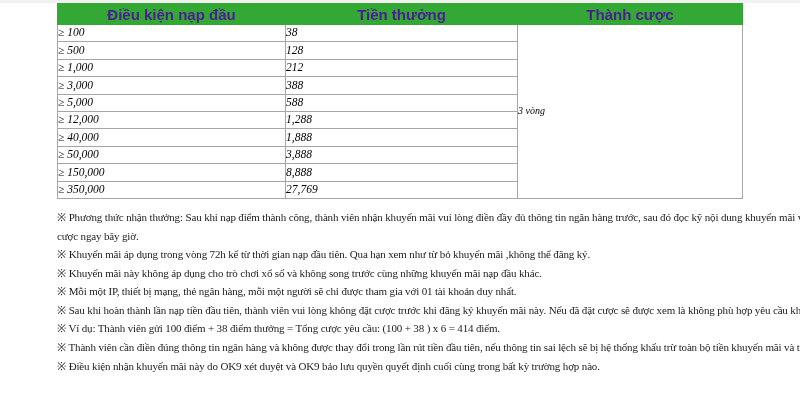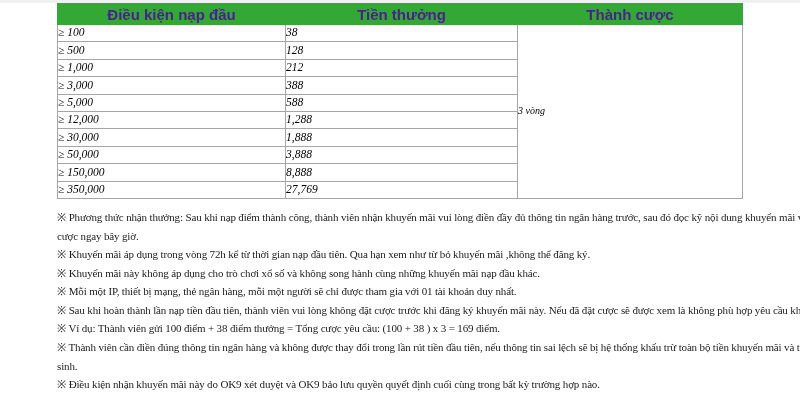--- a/index.html
+++ b/index.html
@@ -103,21 +103,21 @@
     </tr>
     <tr>
       <td>≥ 5,000</td>
       <td>588</td>
     </tr>
     <tr>
       <td>≥ 12,000</td>
       <td>1,288</td>
     </tr>
     <tr>
-      <td>≥ 30,000</td>
+      <td>≥ 40,000</td>
       <td>1,888</td>
     </tr>
     <tr>
       <td>≥ 50,000</td>
       <td>3,888</td>
     </tr>
     <tr>
       <td>≥ 150,000</td>
       <td>8,888</td>
     </tr>
@@ -130,31 +130,30 @@
 
 <div class="notes">
   <div>
     <div class="line">※ Phương thức nhận thưởng: Sau khi nạp điểm thành công, thành viên nhận khuyến mãi vui lòng điền đầy đủ thông tin ngân hàng trước, sau đó đọc kỹ nội dung khuyến mãi và nhấn vào Áp</div>
     <div class="line">cược ngay bây giờ.</div>
   </div>
   <div>
     <div class="line">※ Khuyến mãi áp dụng trong vòng 72h kể từ thời gian nạp đầu tiên. Qua hạn xem như từ bỏ khuyến mãi ,không thể đăng ký.</div>
   </div>
   <div>
-    <div class="line">※ Khuyến mãi này không áp dụng cho trò chơi xổ số và không song hành cùng những khuyến mãi nạp đầu khác.</div>
+    <div class="line">※ Khuyến mãi này không áp dụng cho trò chơi xổ số và không song trước cùng những khuyến mãi nạp đầu khác.</div>
   </div>
   <div>
     <div class="line">※ Mỗi một IP, thiết bị mạng, thẻ ngân hàng, mỗi một người sẽ chỉ được tham gia với 01 tài khoản duy nhất.</div>
   </div>
   <div>
     <div class="line">※ Sau khi hoàn thành lần nạp tiền đầu tiên, thành viên vui lòng không đặt cược trước khi đăng ký khuyến mãi này. Nếu đã đặt cược sẽ được xem là không phù hợp yêu cầu khuyến mãi .</div>
   </div>
   <div>
-    <div class="line">※ Ví dụ: Thành viên gửi 100 điểm + 38 điểm thưởng = Tổng cược yêu cầu: (100 + 38 ) x 3 = 169 điểm.</div>
+    <div class="line">※ Ví dụ: Thành viên gửi 100 điểm + 38 điểm thưởng = Tổng cược yêu cầu: (100 + 38 ) x 6 = 414 điểm.</div>
   </div>
   <div>
     <div class="line">※ Thành viên cần điền đúng thông tin ngân hàng và không được thay đổi trong lần rút tiền đầu tiên, nếu thông tin sai lệch sẽ bị hệ thống khấu trừ toàn bộ tiền khuyến mãi và tiền thắng phát</div>
-    <div class="line">sinh.</div>
   </div>
   <div>
     <div class="line">※ Điều kiện nhận khuyến mãi này do OK9 xét duyệt và OK9 bảo lưu quyền quyết định cuối cùng trong bất kỳ trường hợp nào.</div>
   </div>
 </div>
 
 </body></html>

